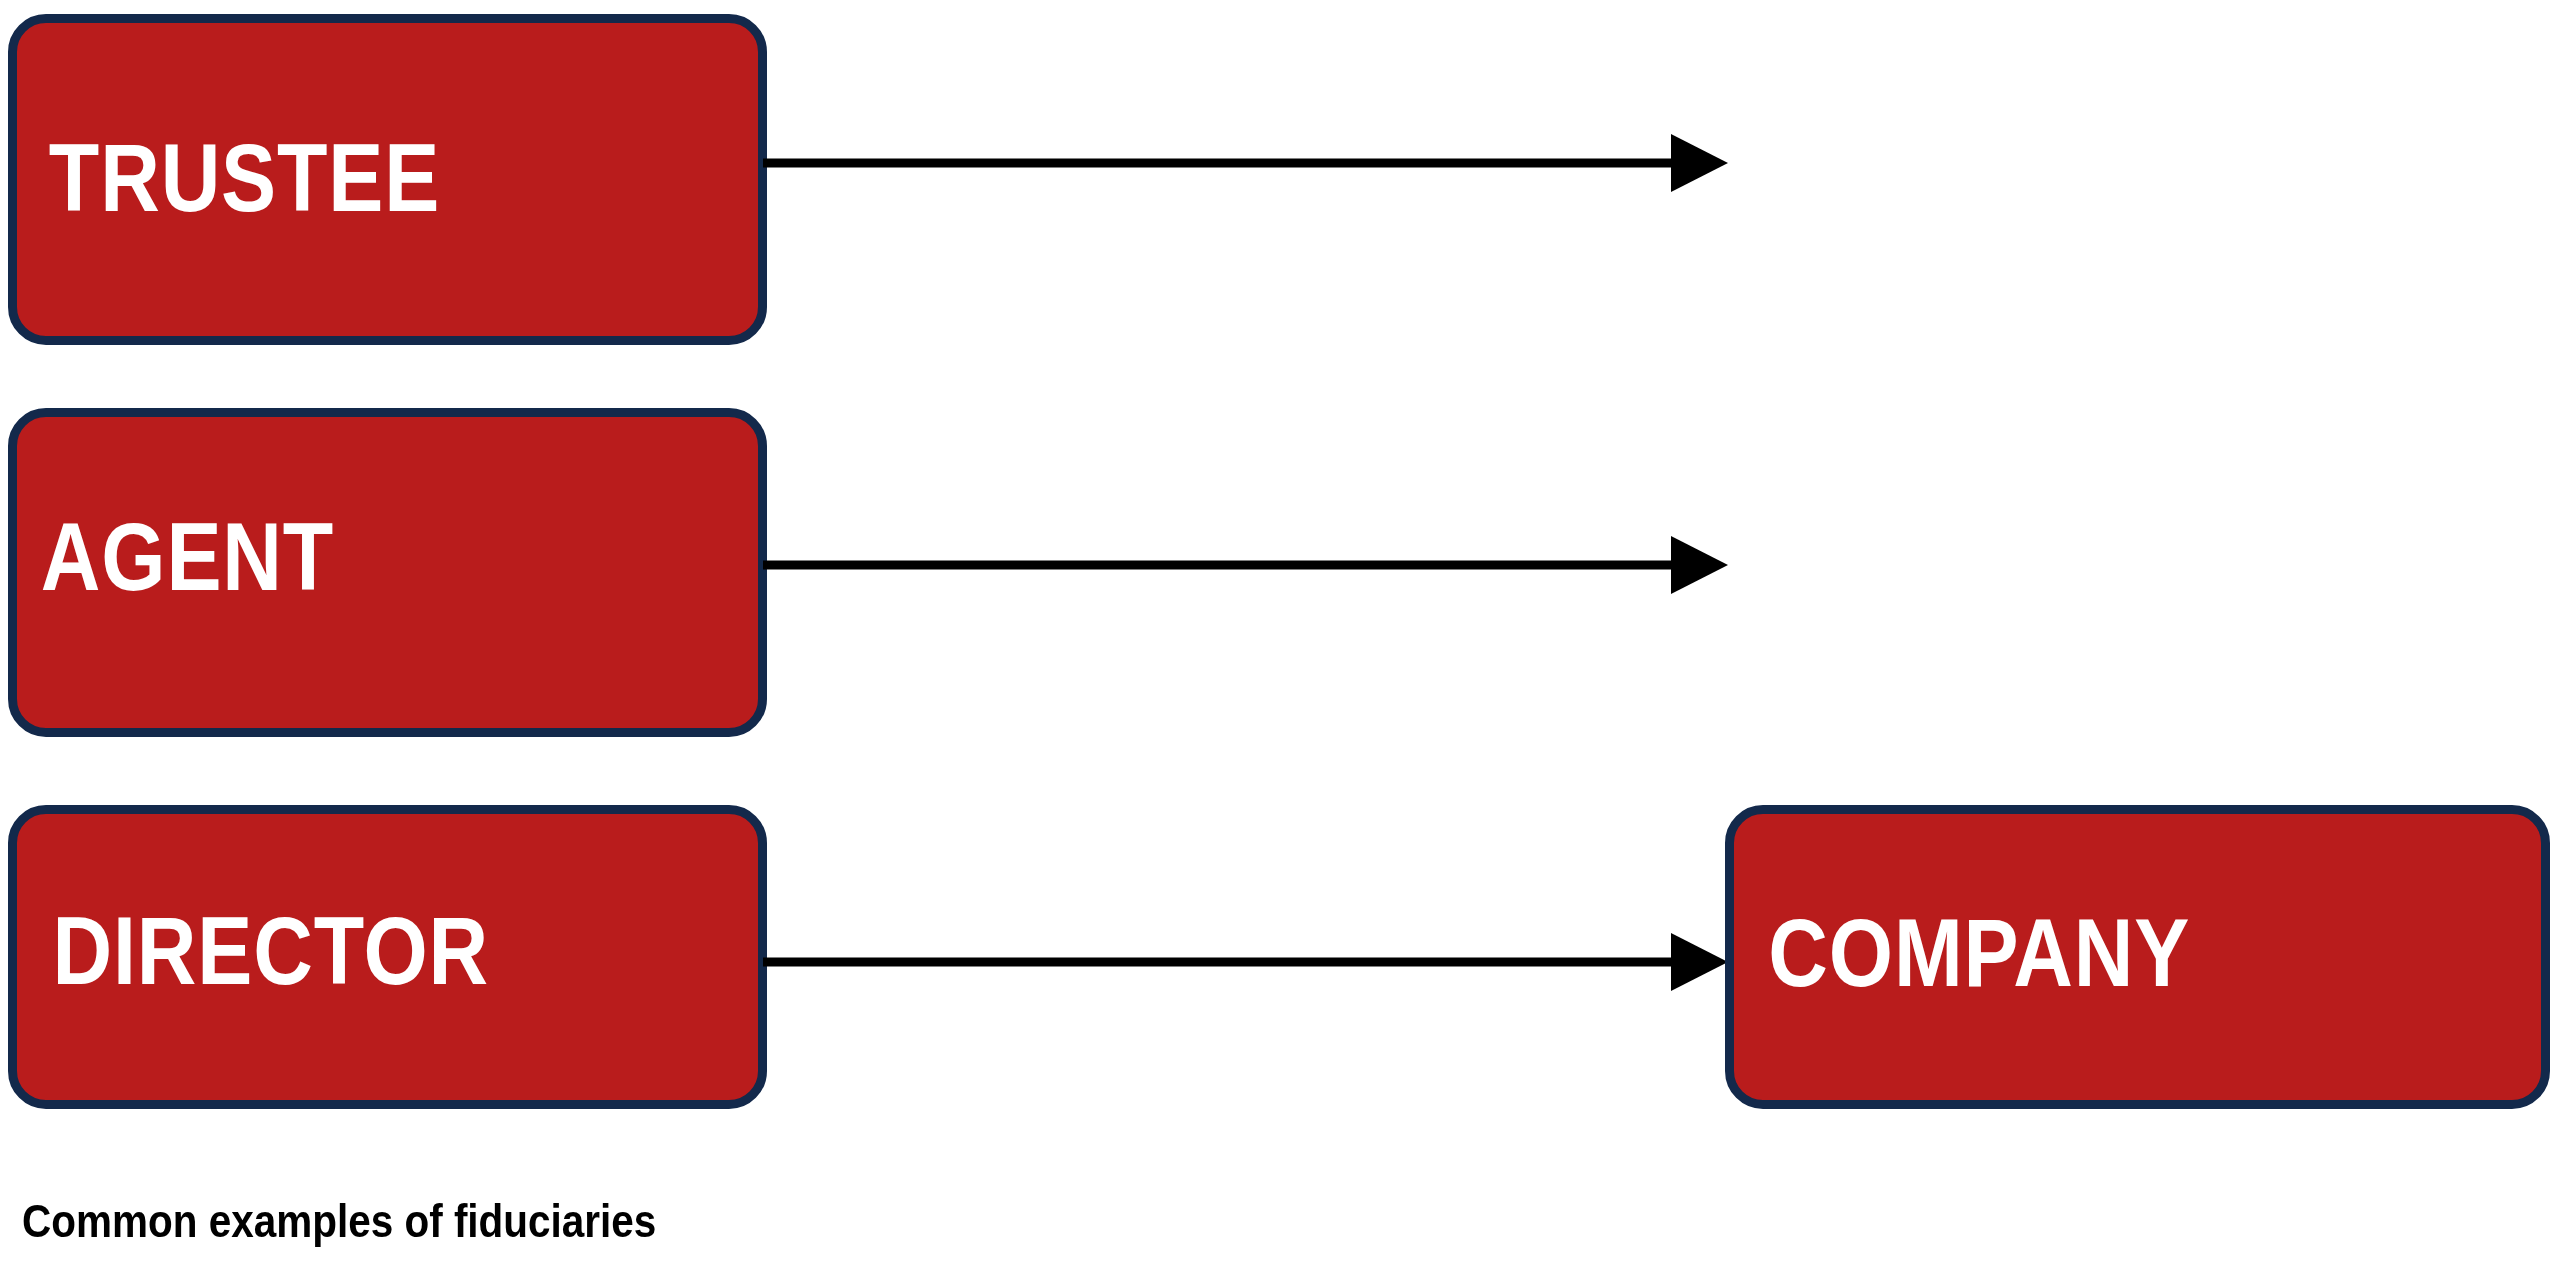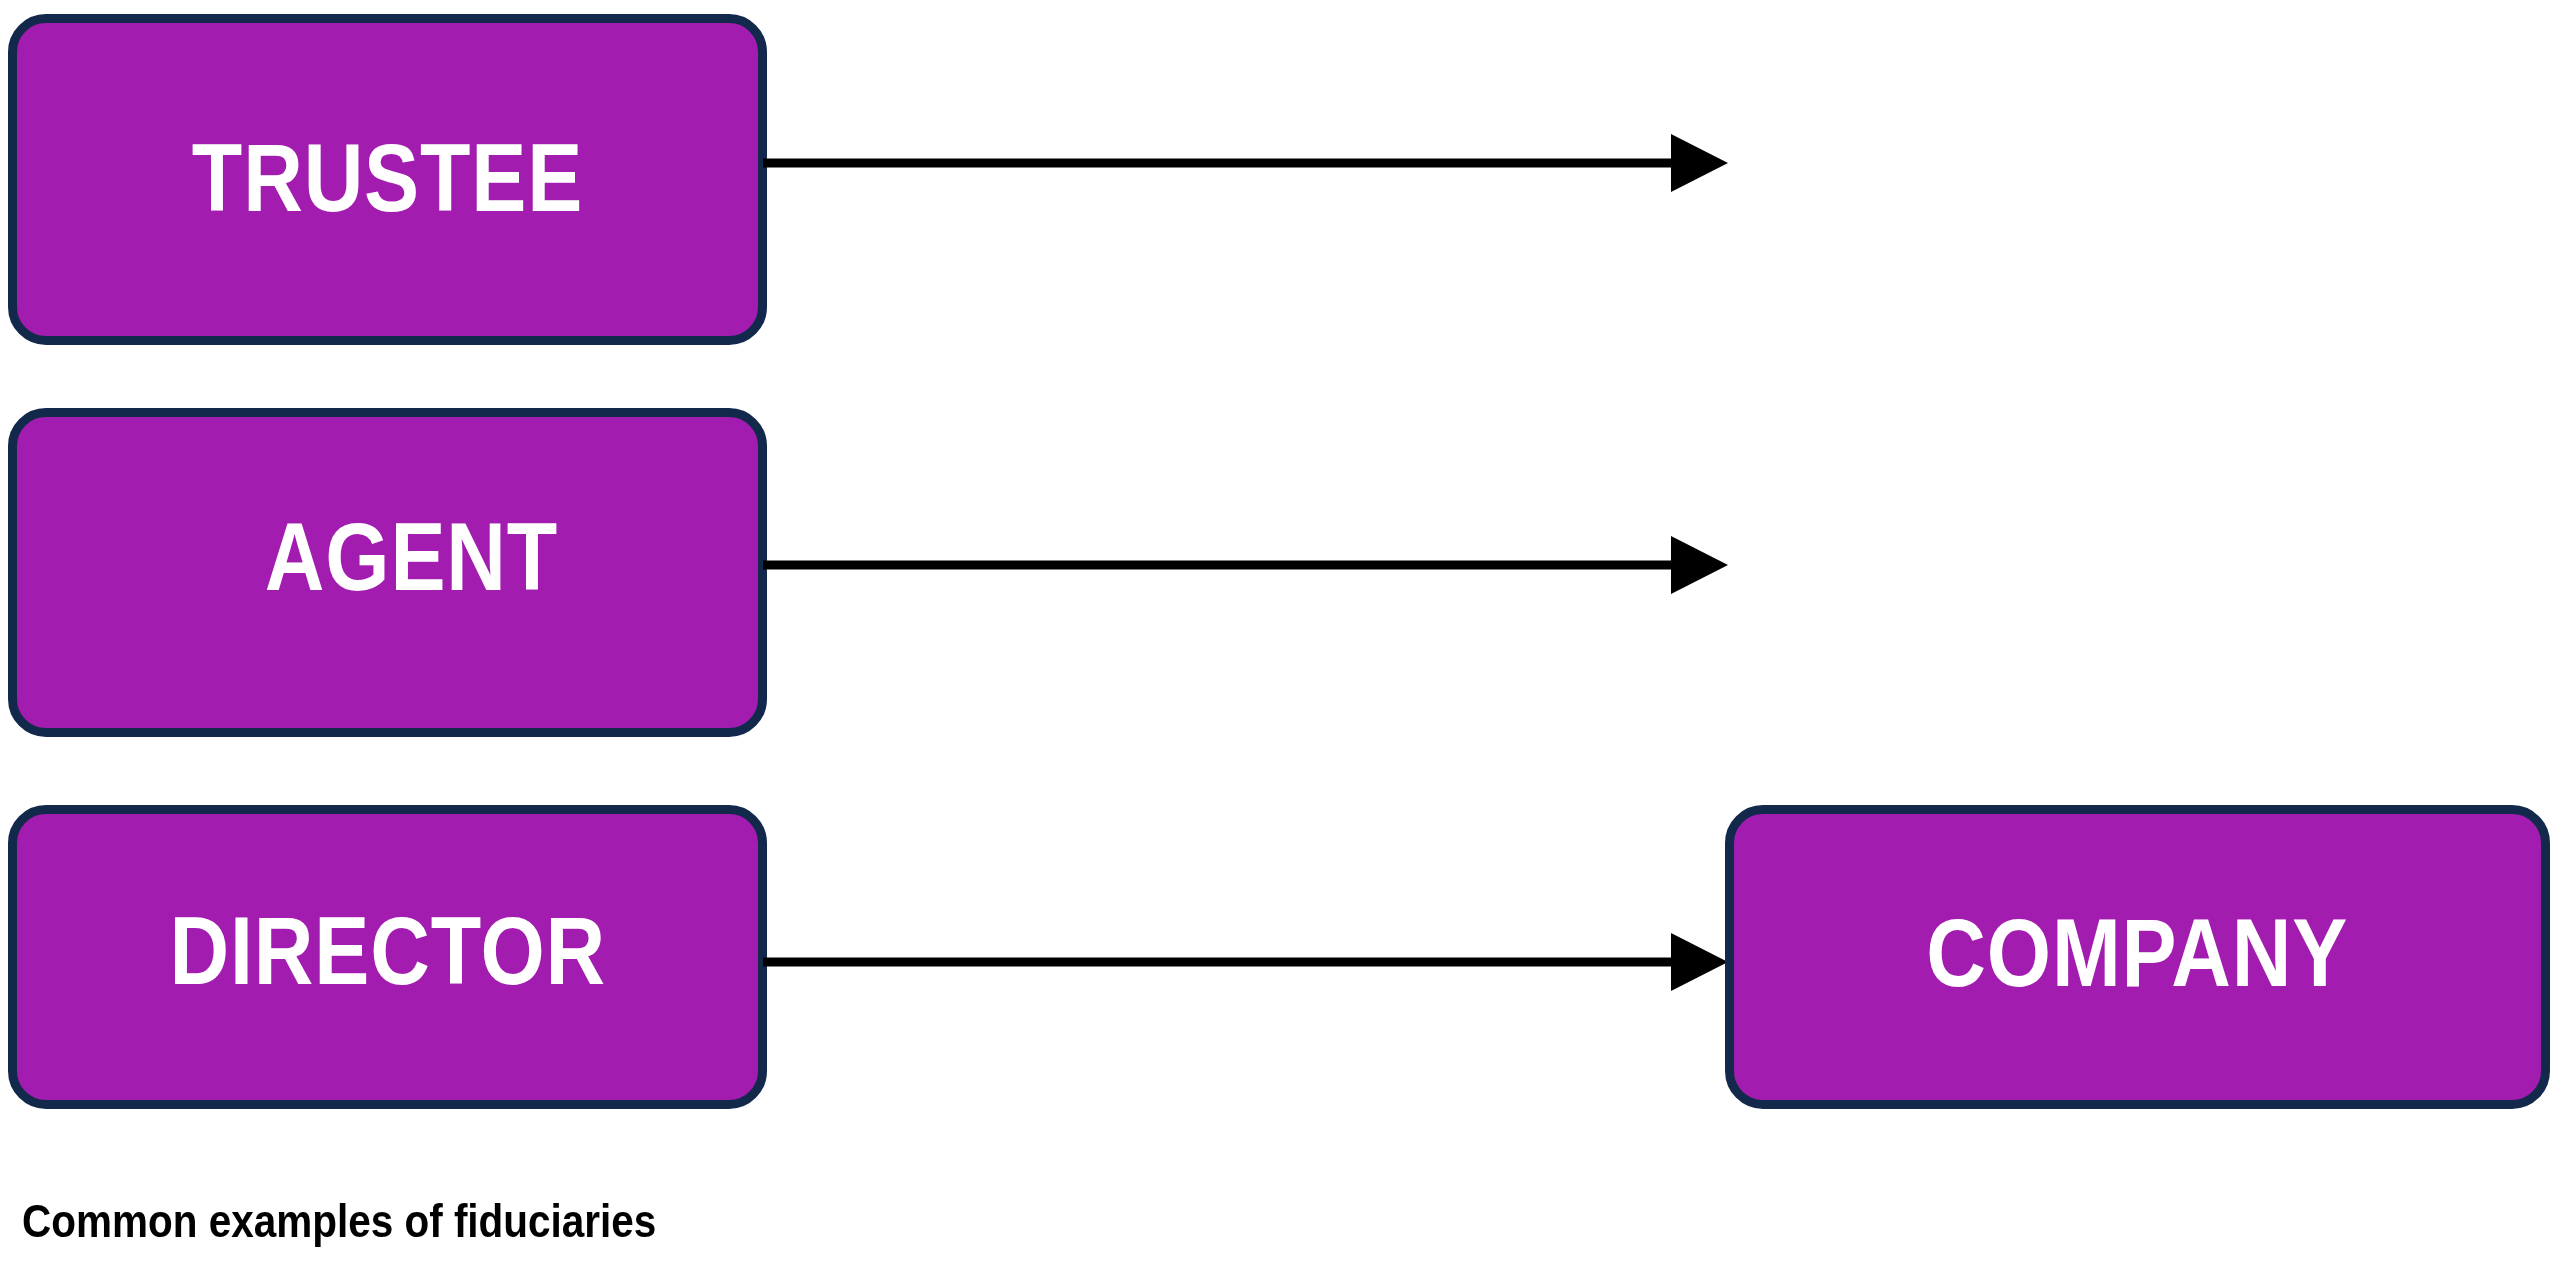--- a/index.html
+++ b/index.html
@@ -18,47 +18,47 @@
     position: relative;
     width: 2560px;
     height: 1268px;
     background: #ffffff;
   }
 
   
   .node {
     position: absolute;
     box-sizing: border-box;
-    background: #a21caf;
+    background: #b91c1c;
     border: 9px solid #13294B;
     border-radius: 38px;
     display: flex;
     align-items: center;
-    justify-content: center;
+    justify-content: flex-start;
   }
   .node-label {
     color: #ffffff;
     font-family: "Liberation Sans", sans-serif;
     font-weight: bold;
     font-size: 96px;
     letter-spacing: 1px;
     line-height: 1;
     white-space: nowrap;
     transform: scaleX(0.86);
     transform-origin: center center;
     text-align: center;
   }
 
   
   .node.left  { left: 8px;    width: 759px; }
   
   .node.right { left: 1725px; width: 825px; }
 
   .row1 { top: 14px;   height: 331px; }
-  .row2 { top: 408px;  height: 329px; padding-left: 48px; }
+  .row2 { top: 408px;  height: 329px; }
   .row3 { top: 805px;  height: 304px; }
 
   
   .node.left.row1 .node-label  { position: relative; top: -2px; }
   .node.left.row2 .node-label  { position: relative; top: -16px; }
   .node.left.row3 .node-label  { position: relative; top: -6px; }
   .node.right.row1 .node-label { position: relative; top: -2px; }
   .node.right.row2 .node-label { position: relative; top: -10px; }
   .node.right.row3 .node-label { position: relative; top: -4px; }
 

